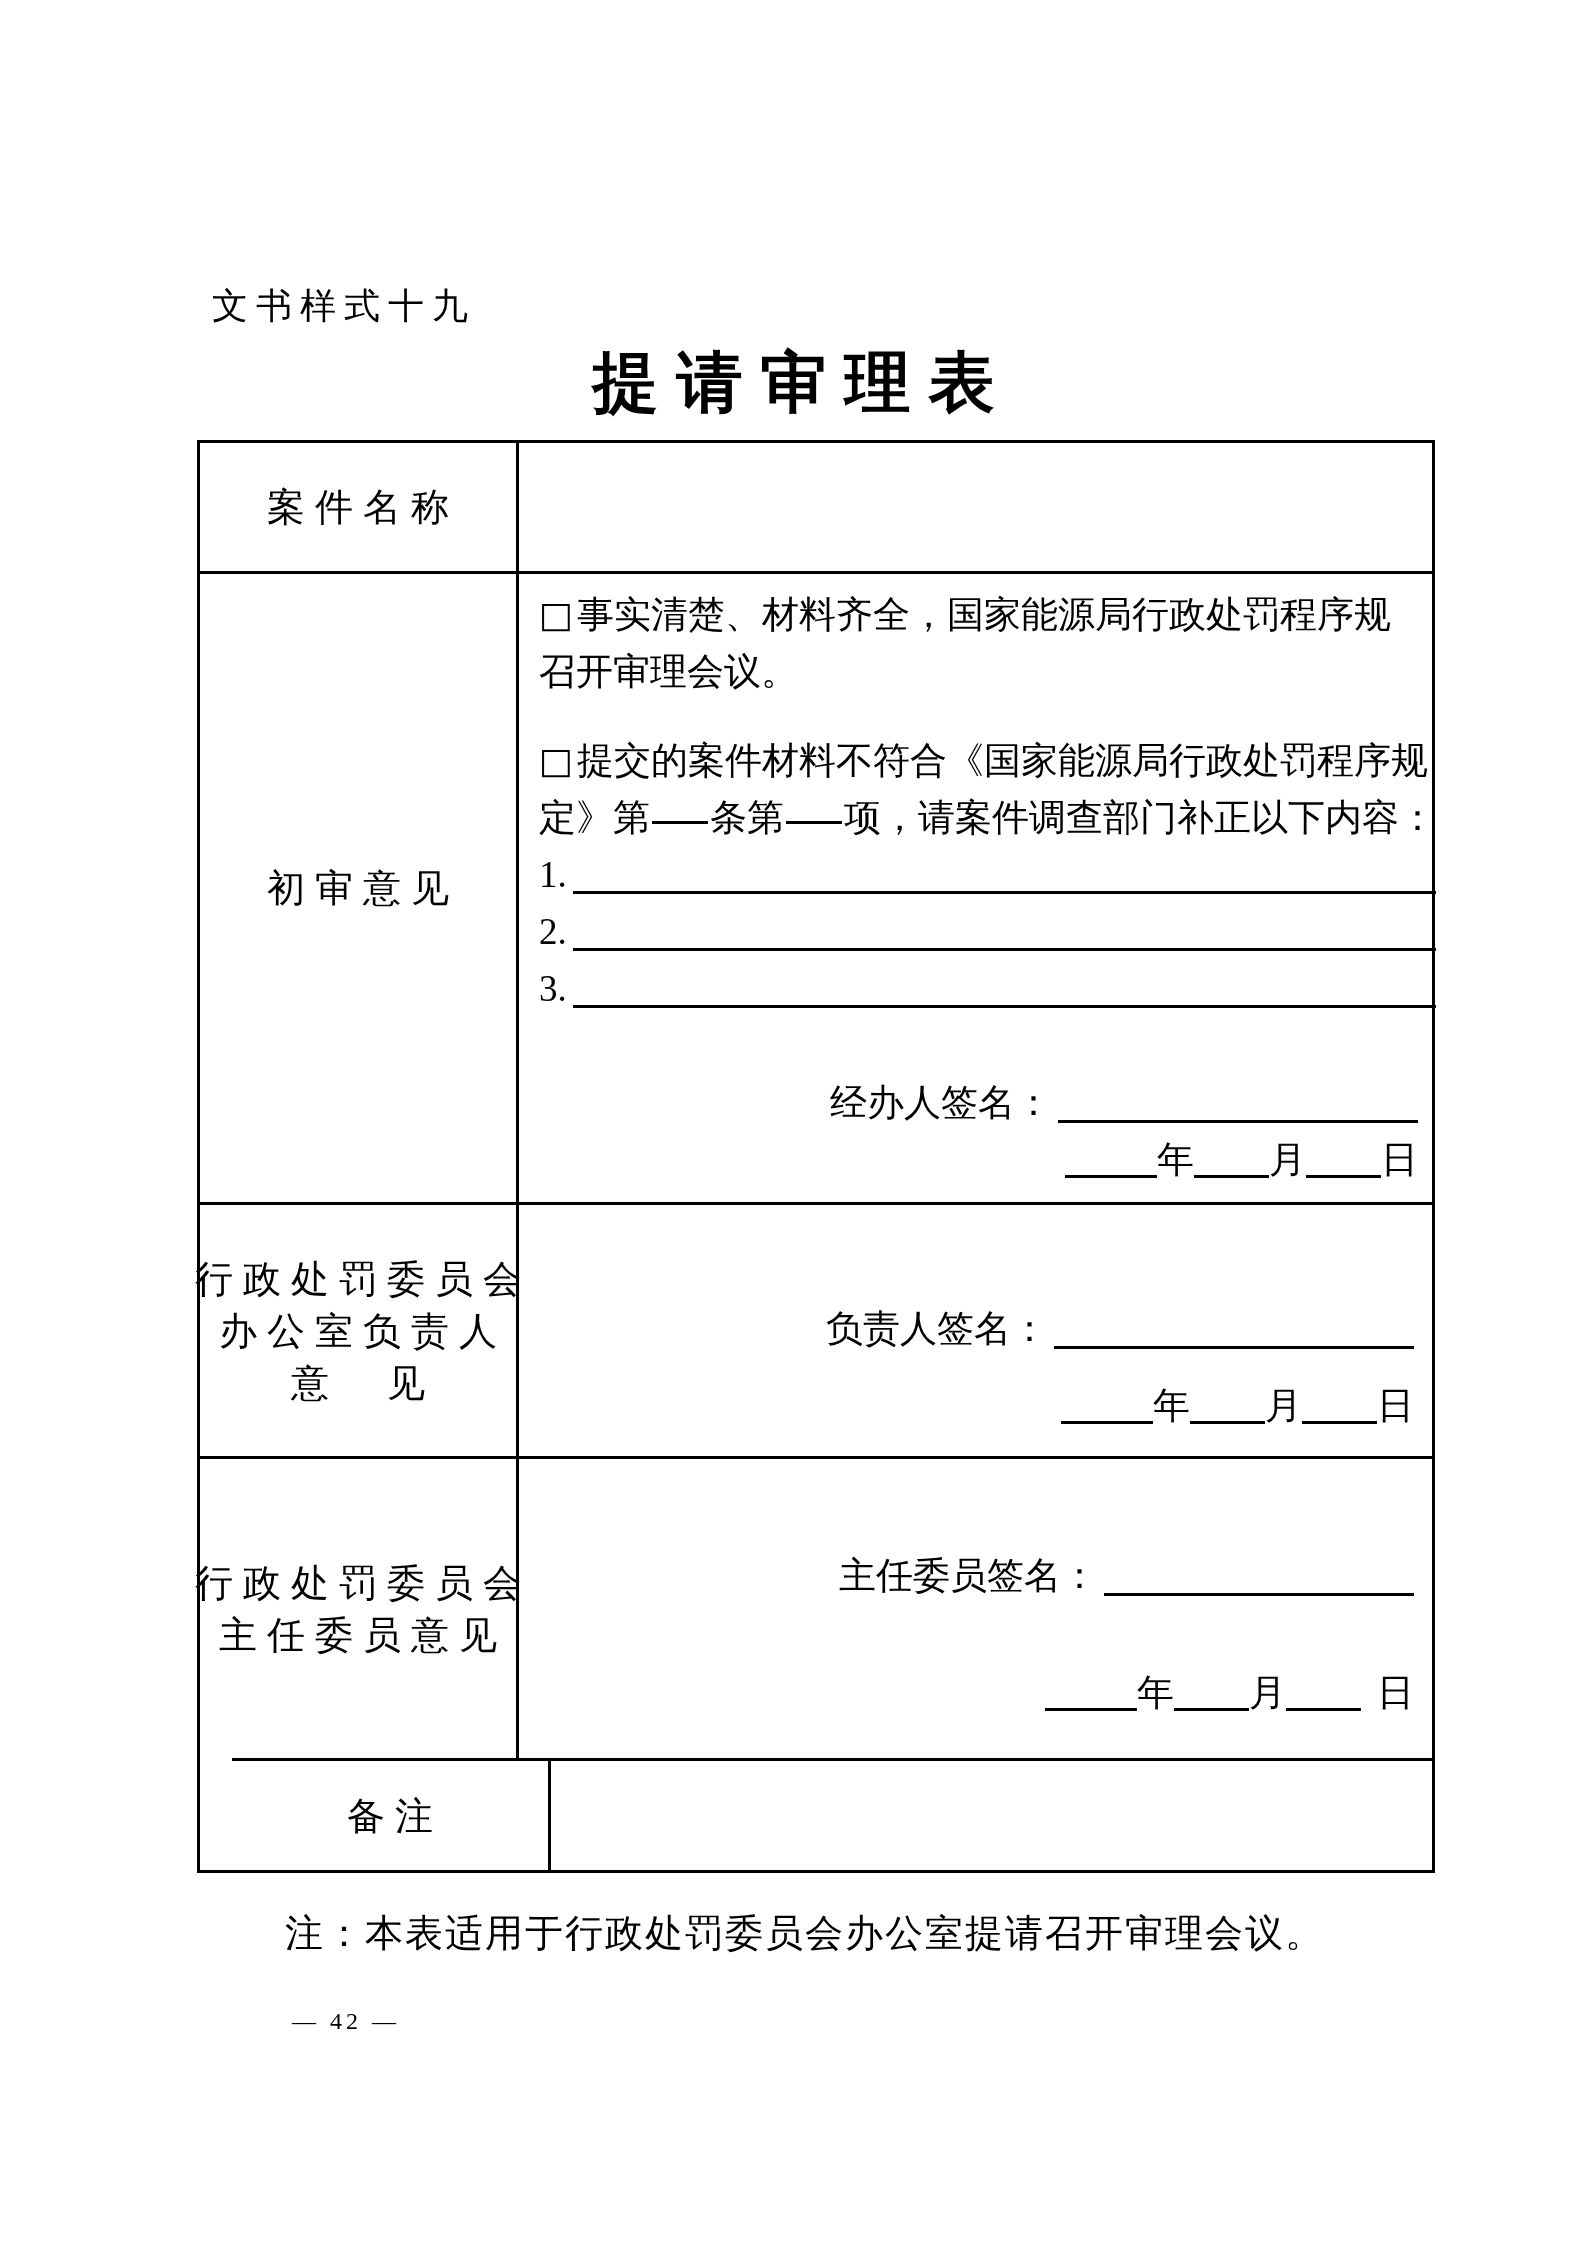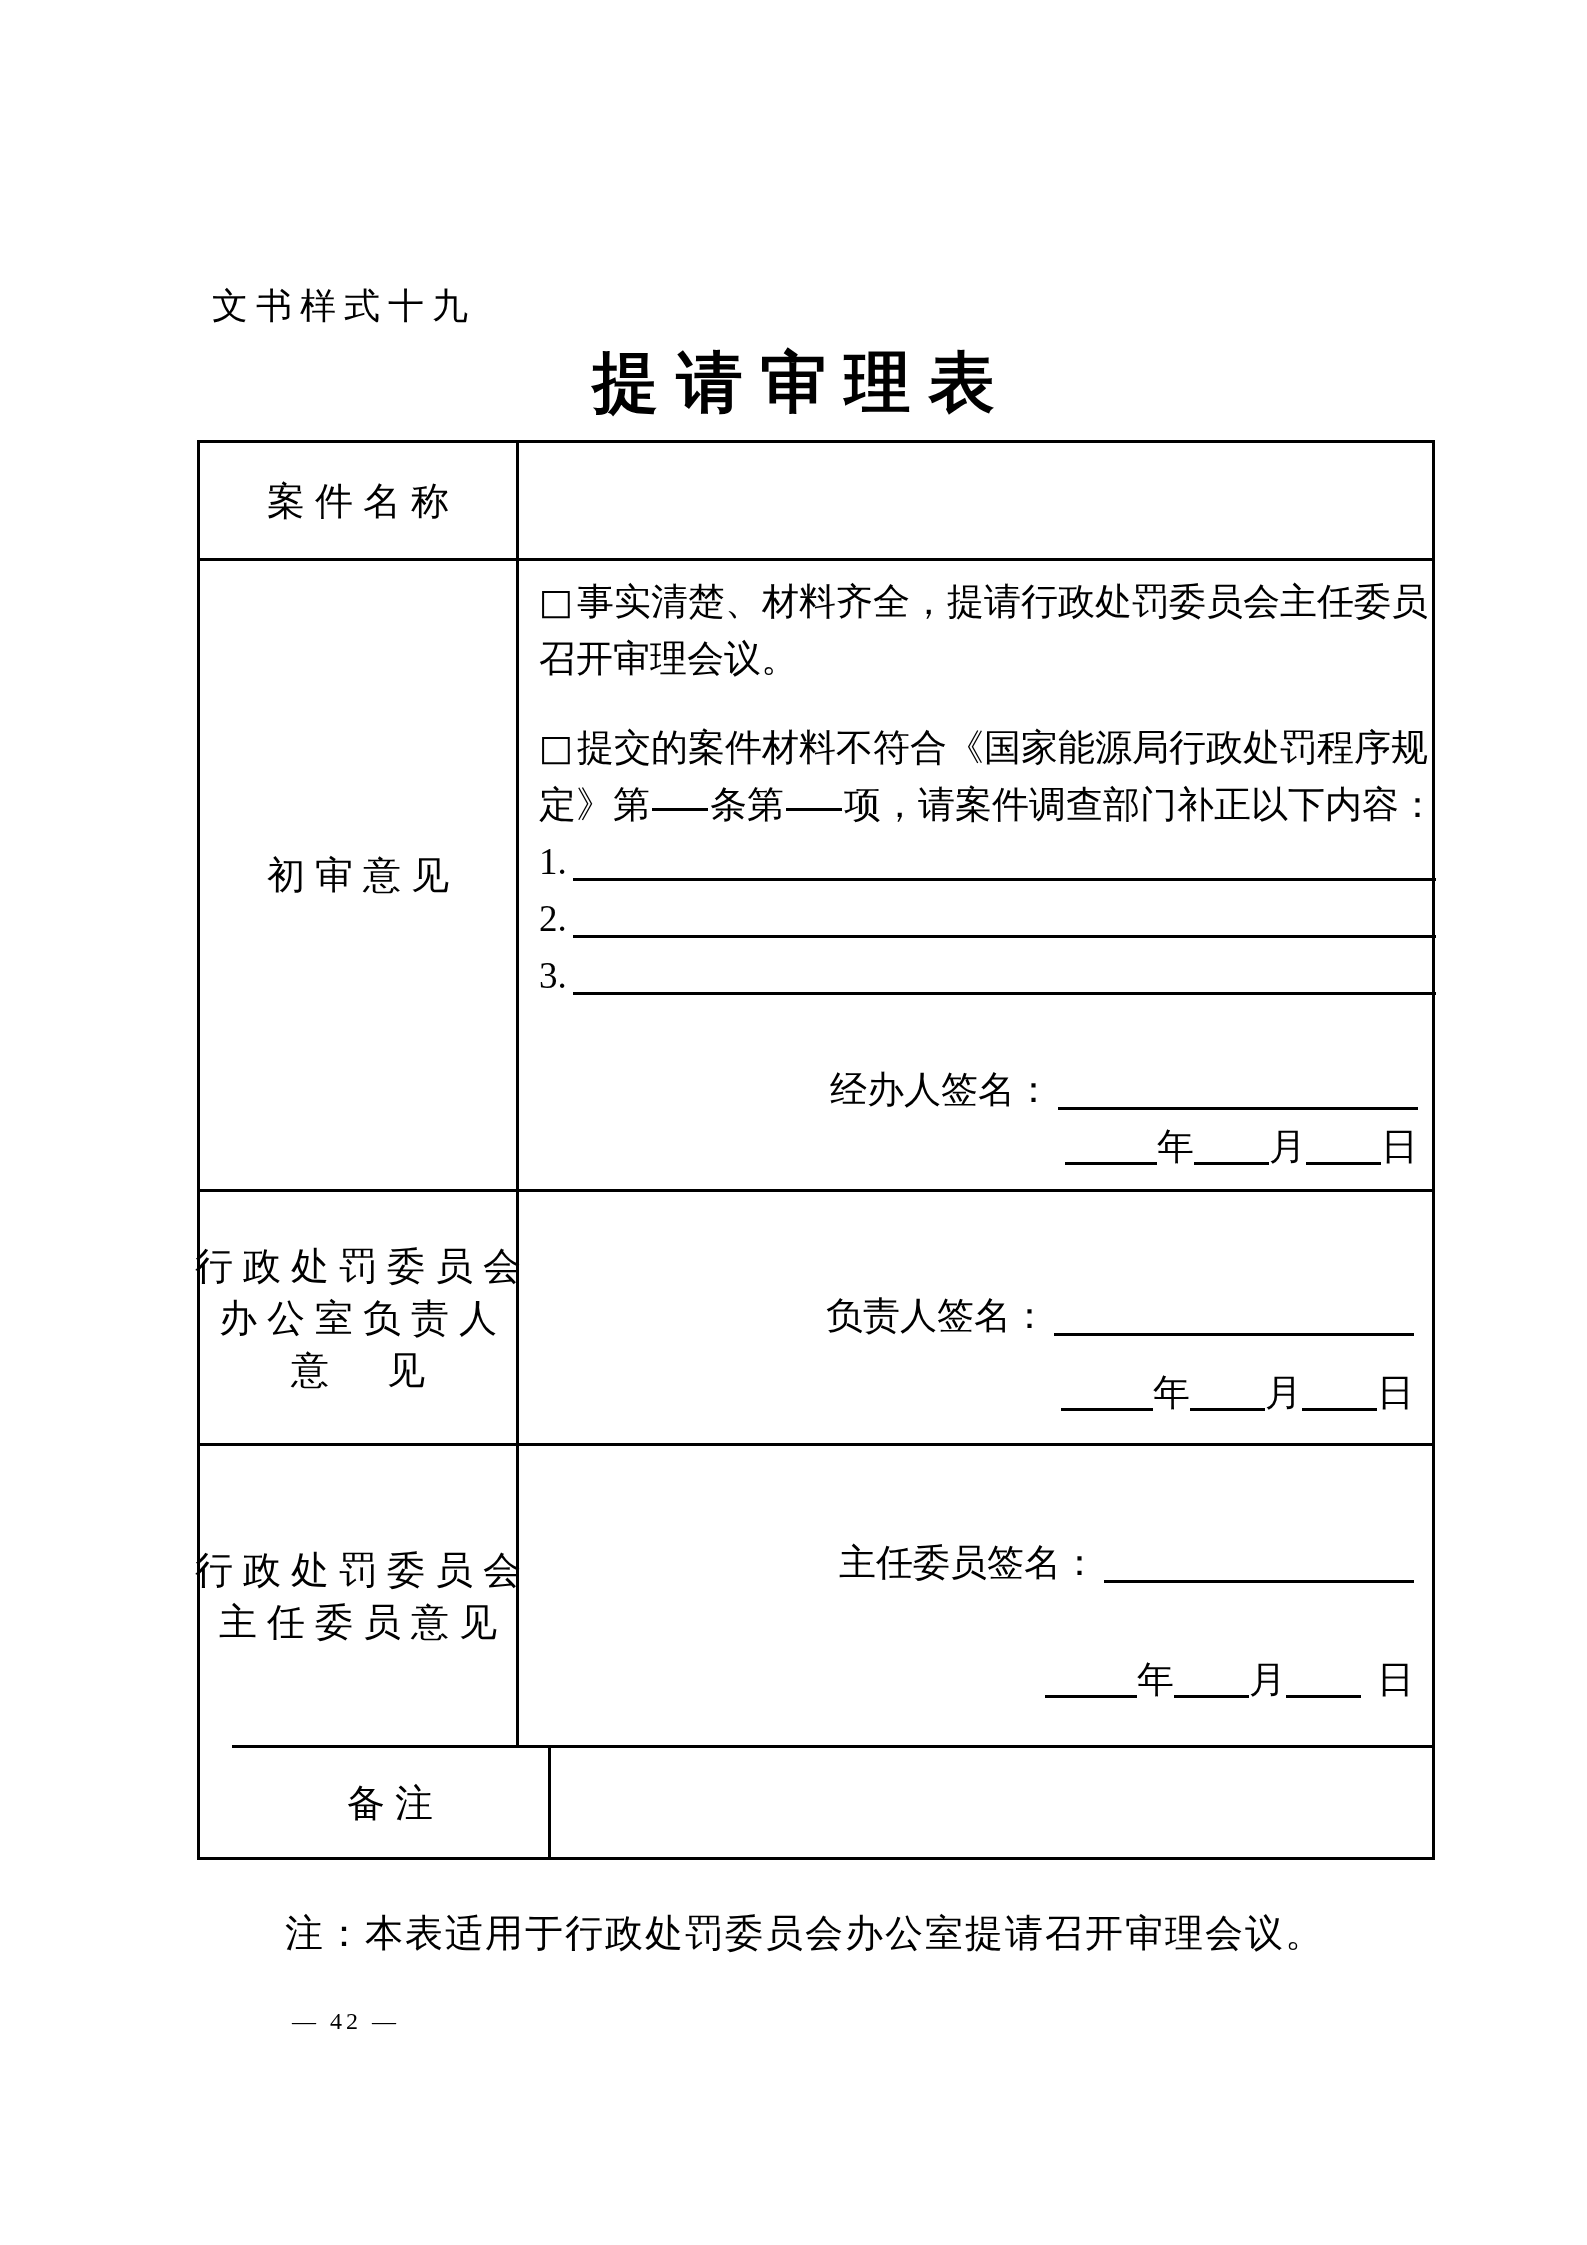--- a/index.html
+++ b/index.html
@@ -20,21 +20,21 @@
     letter-spacing:18px; padding-left:18px; box-sizing:border-box;
     white-space:nowrap;
   }
   .form-table {
     position:absolute; left:197px; top:440px; width:1238px;
     border:3px solid #000; box-sizing:border-box;
     background:#fff;
   }
   .trow { display:flex; box-sizing:border-box; border-top:3px solid #000; }
   .trow.first { border-top:none; }
-  .h-r1 { height:115px; }
+  .h-r1 { height:128px; }
   .h-r2 { height:631px; }
   .h-r3 { height:254px; }
   .h-r4 { height:302px; }
   .h-r5 { height:112px;margin-left:32px; }
   .tlabel {
     flex:0 0 319px; width:319px; box-sizing:border-box;
     border-right:3px solid #000;
     display:flex; flex-direction:column;
     align-items:center; justify-content:center;
     font-size:38px; letter-spacing:10px; text-indent:10px;
@@ -101,21 +101,21 @@
   <div class="trow first h-r1">
     <div class="tlabel">案件名称</div>
     <div class="tvalue"></div>
   </div>
 
   <div class="trow h-r2">
     <div class="tlabel">初审意见</div>
     <div class="tvalue prelim">
       <div class="line">
         <span class="checkbox">□</span>
-        <span>事实清楚、材料齐全，提请行政处罚委员会主任委员</span>
+        <span>事实清楚、材料齐全，国家能源局行政处罚程序规</span>
       </div>
       <div class="line">
         <span>召开审理会议。</span>
       </div>
       <div class="spacer32"></div>
       <div class="line">
         <span class="checkbox">□</span>
         <span>提交的案件材料不符合《国家能源局行政处罚程序规</span>
       </div>
       <div class="line">

